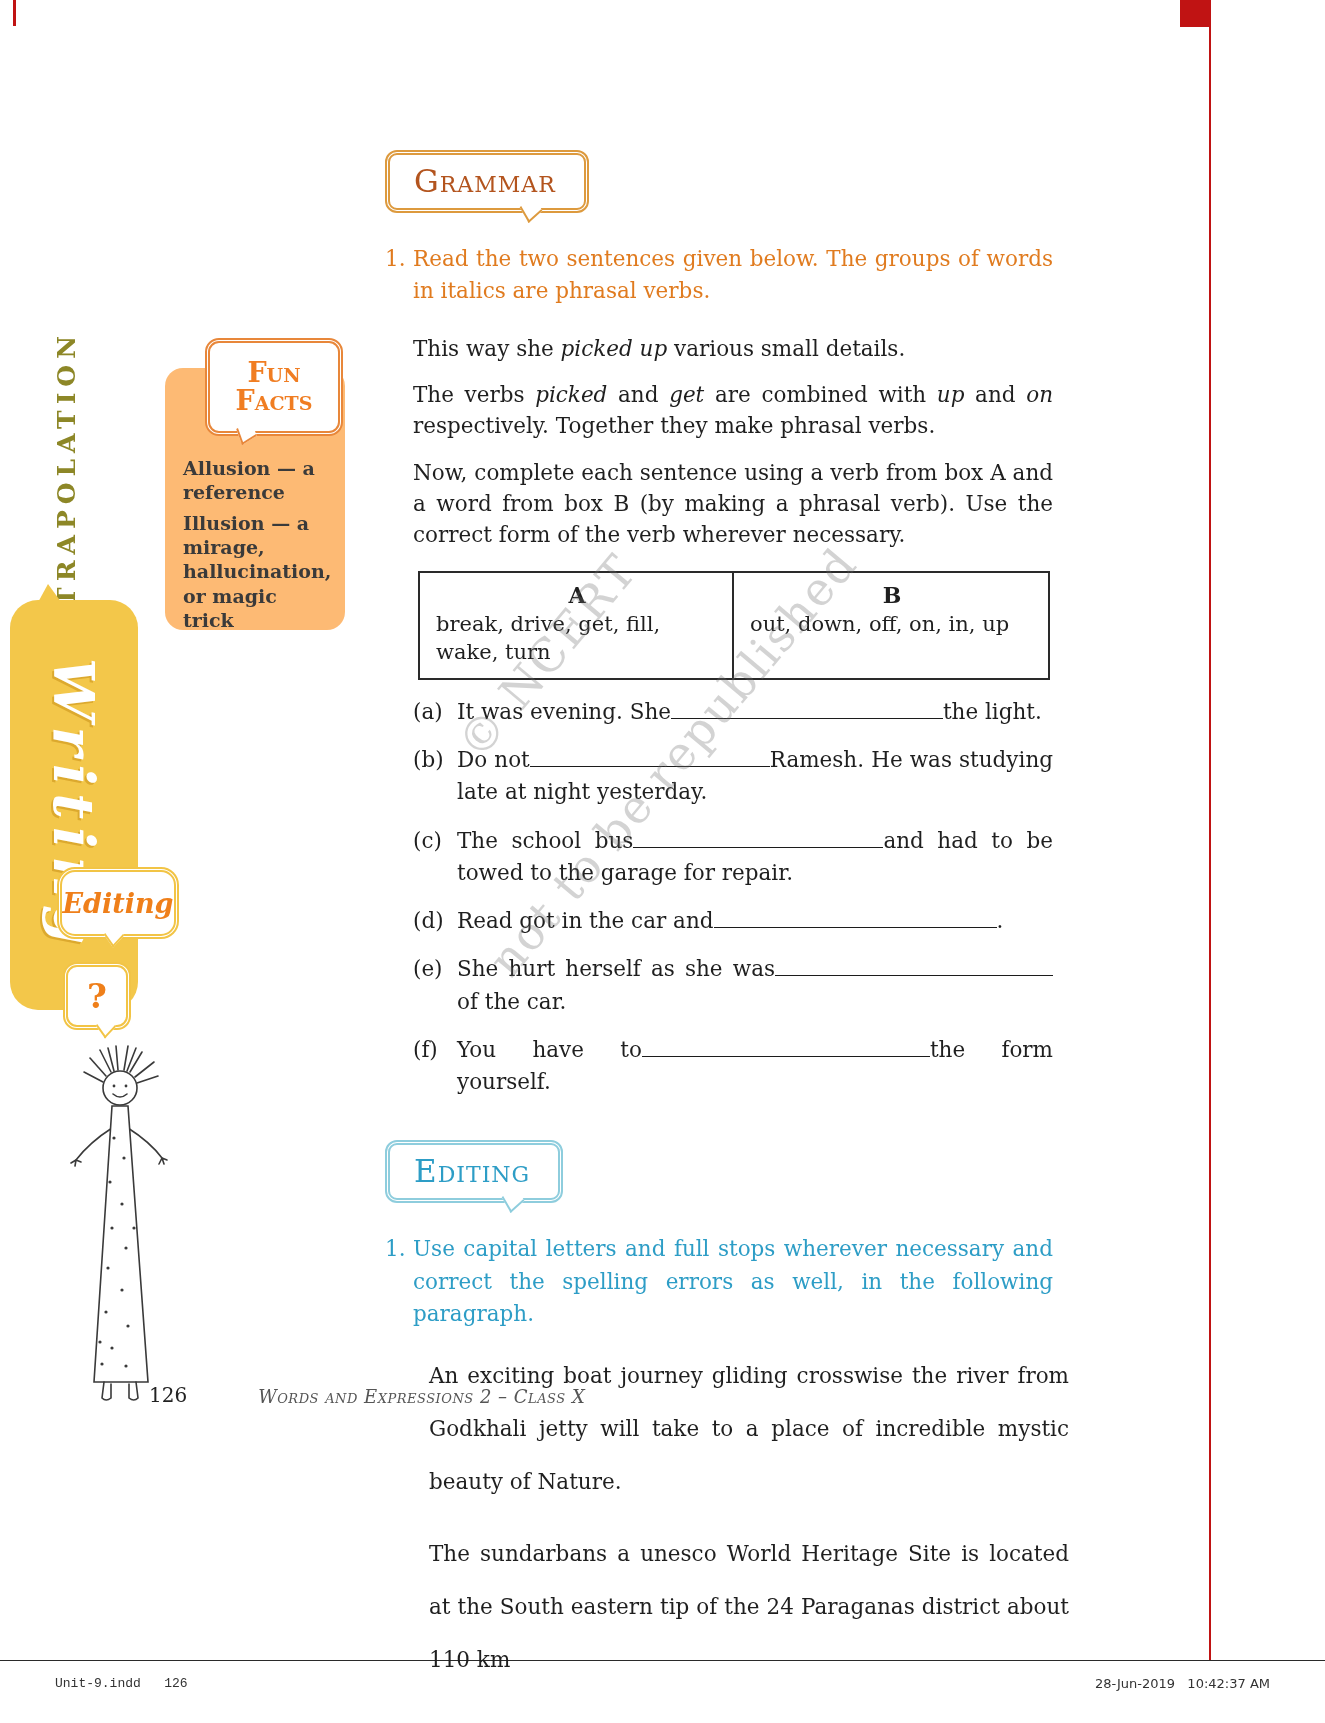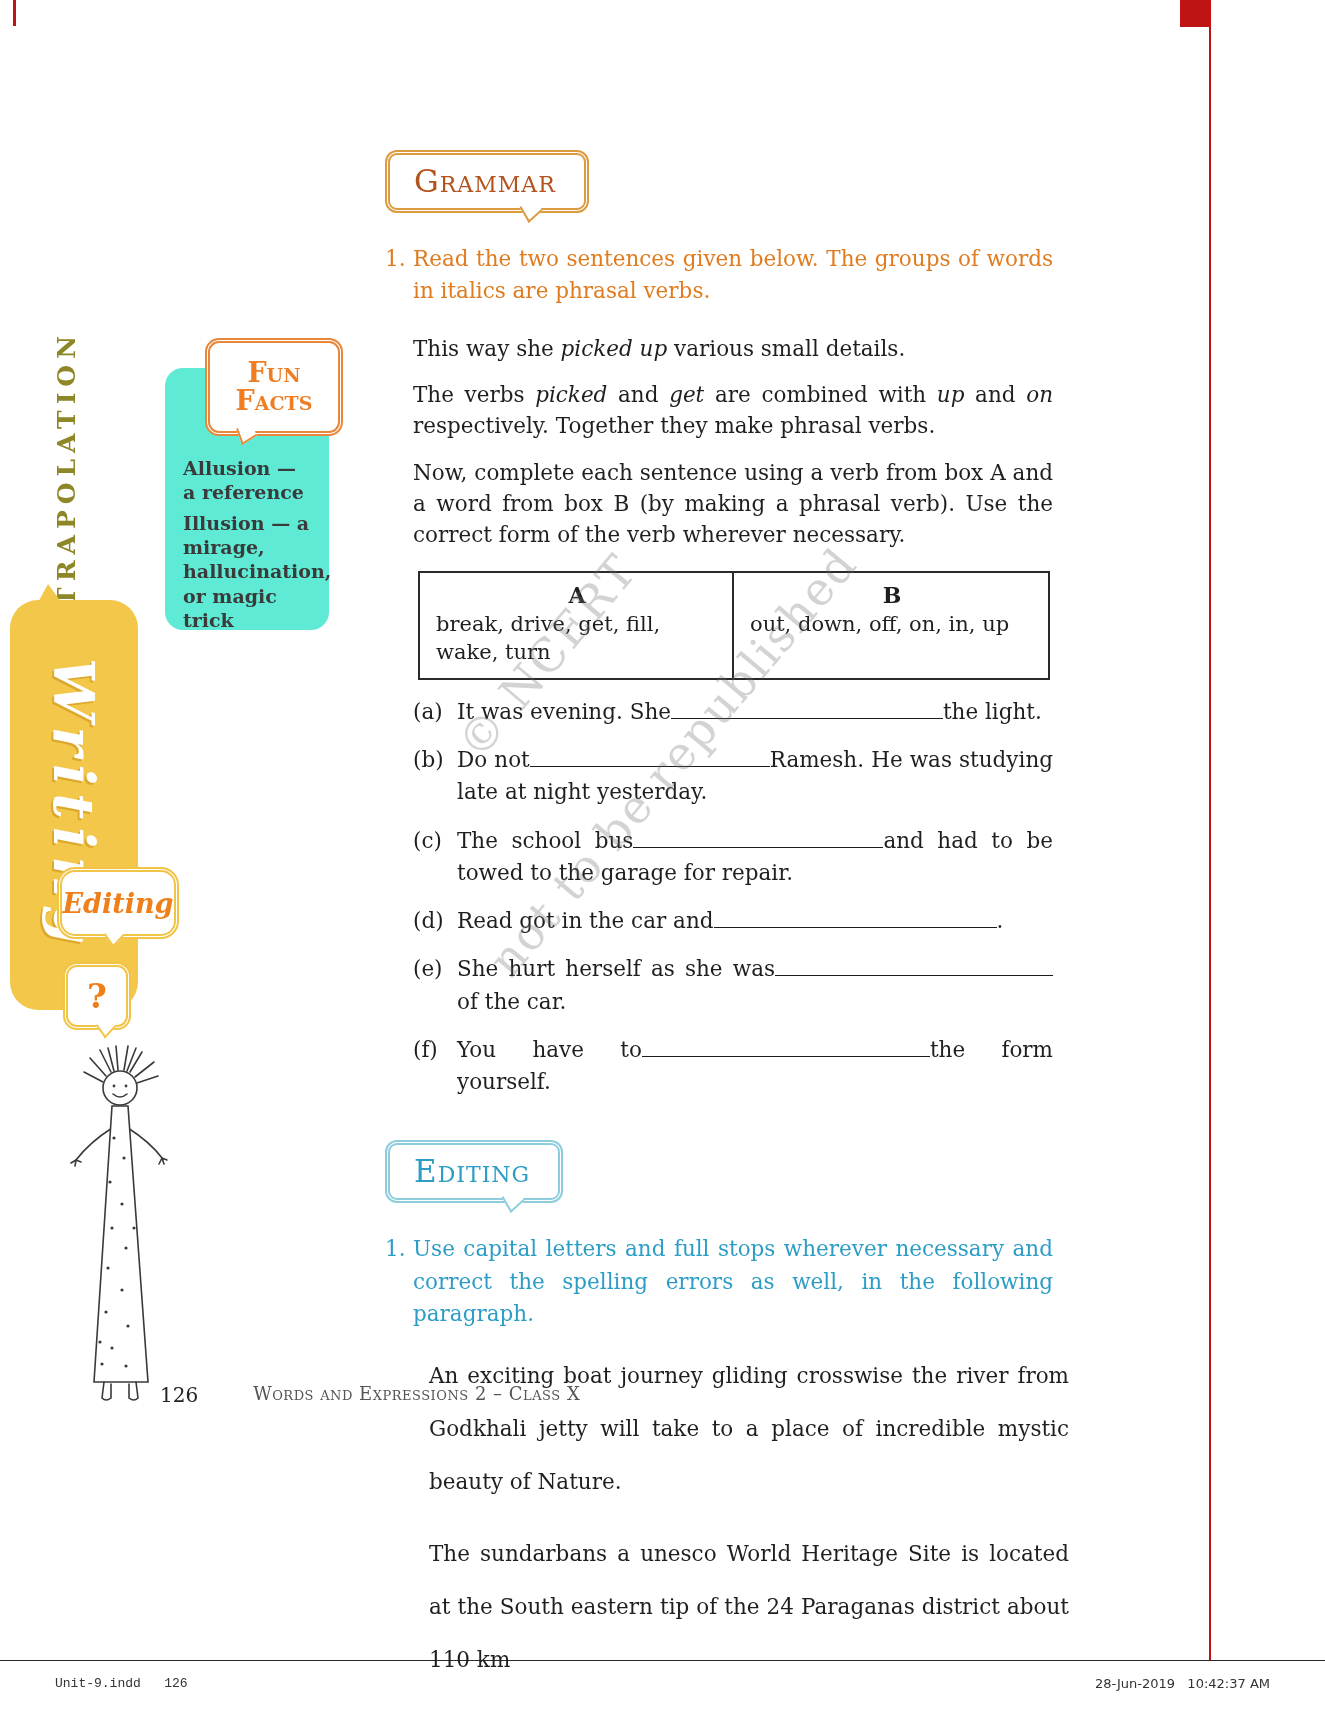--- a/index.html
+++ b/index.html
@@ -25,21 +25,21 @@
         border-right:2px solid #f2c445;border-bottom:2px solid #f2c445;transform:rotate(55deg) skew(12deg);bottom:-9px;}
   .editing-bubble{left:57px;top:867px;width:112px;height:62px;border-radius:18px;}
   .editing-bubble::after{left:44px;}
   .editing-bubble span{color:#ef7f1a;font-size:27px;font-weight:bold;font-style:italic;}
   .q-bubble{left:63px;top:962px;width:58px;height:58px;border-radius:14px;}
   .q-bubble::after{left:30px;}
   .q-bubble span{color:#ef7f1a;font-size:34px;font-weight:bold;}
   .doodle{position:absolute;left:56px;top:1042px;}
 
   
-  .fun-facts-panel{position:absolute;left:165px;top:368px;width:164px;height:262px;background:#5eead4;
+  .fun-facts-panel{position:absolute;left:165px;top:368px;width:180px;height:262px;background:#fdba74;
         border-radius:18px;padding:88px 16px 0 18px;box-sizing:border-box;}
   .fun-facts-panel .ff-line{font-size:19px;line-height:1.28;color:#3a3a3a;font-weight:600;margin-bottom:6px;}
   .fun-facts-bubble{position:absolute;left:205px;top:338px;width:128px;height:88px;background:#fff;
         border:5px double #e8873a;border-radius:14px;display:flex;flex-direction:column;align-items:center;justify-content:center;}
   .fun-facts-bubble::after{content:"";position:absolute;width:15px;height:15px;background:#fff;
         border-right:2px solid #e8873a;border-bottom:2px solid #e8873a;transform:rotate(70deg) skew(12deg);bottom:-10px;left:28px;}
   .fun-facts-bubble div{font-variant:small-caps;font-weight:bold;color:#f07d22;font-size:27px;line-height:1.05;}
 
   
   .main{position:absolute;left:385px;top:150px;width:668px;z-index:2;}
@@ -73,23 +73,23 @@
   .ed-section{margin-top:42px;}
   .wide-p{font-size:21.5px;line-height:2.45;text-align:justify;margin:20px 0 0 44px;width:640px;}
 
   
   .watermark{position:absolute;left:330px;top:600px;width:560px;transform:rotate(-50deg);z-index:3;
         text-align:center;color:rgba(110,110,110,0.30);pointer-events:none;}
   .watermark .w1{font-size:46px;letter-spacing:2px;margin-bottom:110px;}
   .watermark .w2{font-size:46px;letter-spacing:2px;}
 
   
-  .footer{position:absolute;left:160px;top:1383px;display:flex;align-items:flex-start;z-index:4;}
+  .footer{position:absolute;left:149px;top:1383px;display:flex;align-items:flex-end;z-index:4;gap:16px;}
   .footer .pgnum{font-size:20px;color:#222;}
-  .footer .booktitle{font-variant:small-caps;font-size:18px;color:#555;margin-left:55px;letter-spacing:0.5px;}
+  .footer .booktitle{font-variant:small-caps;font-size:18px;color:#555;margin-left:55px;letter-spacing:0.5px;font-style:italic;}
 
   .print-rule{position:absolute;left:0;top:1660px;width:1325px;height:1px;background:#2a2a2a;}
   .print-info{position:absolute;left:0;top:1676px;width:1325px;font-family:"DejaVu Sans","Liberation Sans",sans-serif;
         font-size:13px;color:#333;}
   .print-info .pl{position:absolute;left:55px;white-space:pre;font-family:Liberation Mono, monospace;}
   .print-info .pr{position:absolute;right:55px;white-space:pre;}
 </style>
 </head>
 <body>
 

